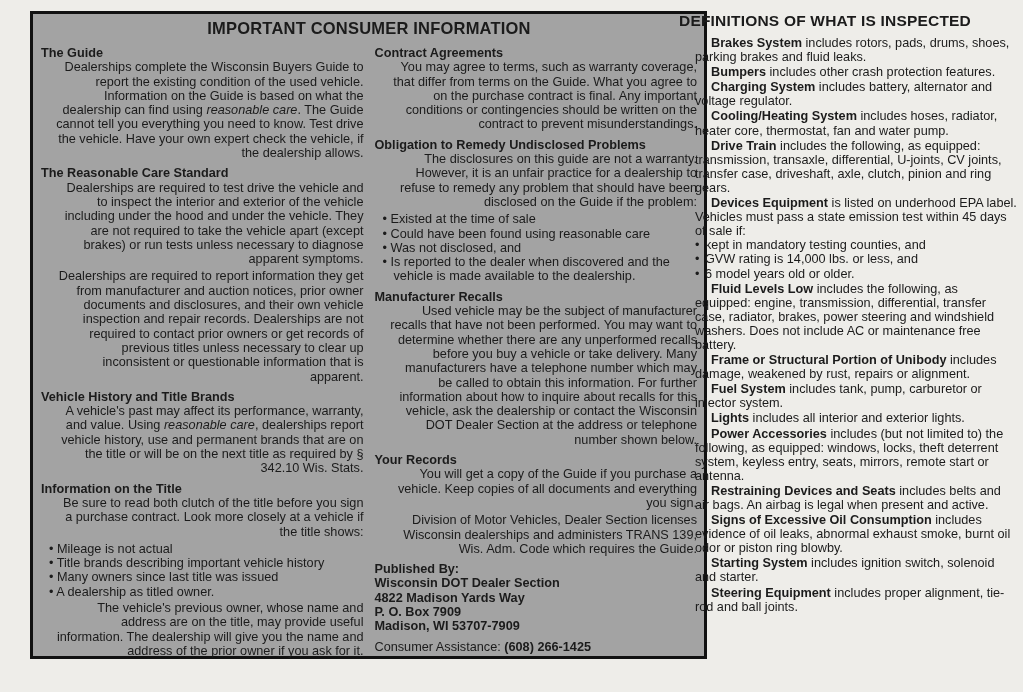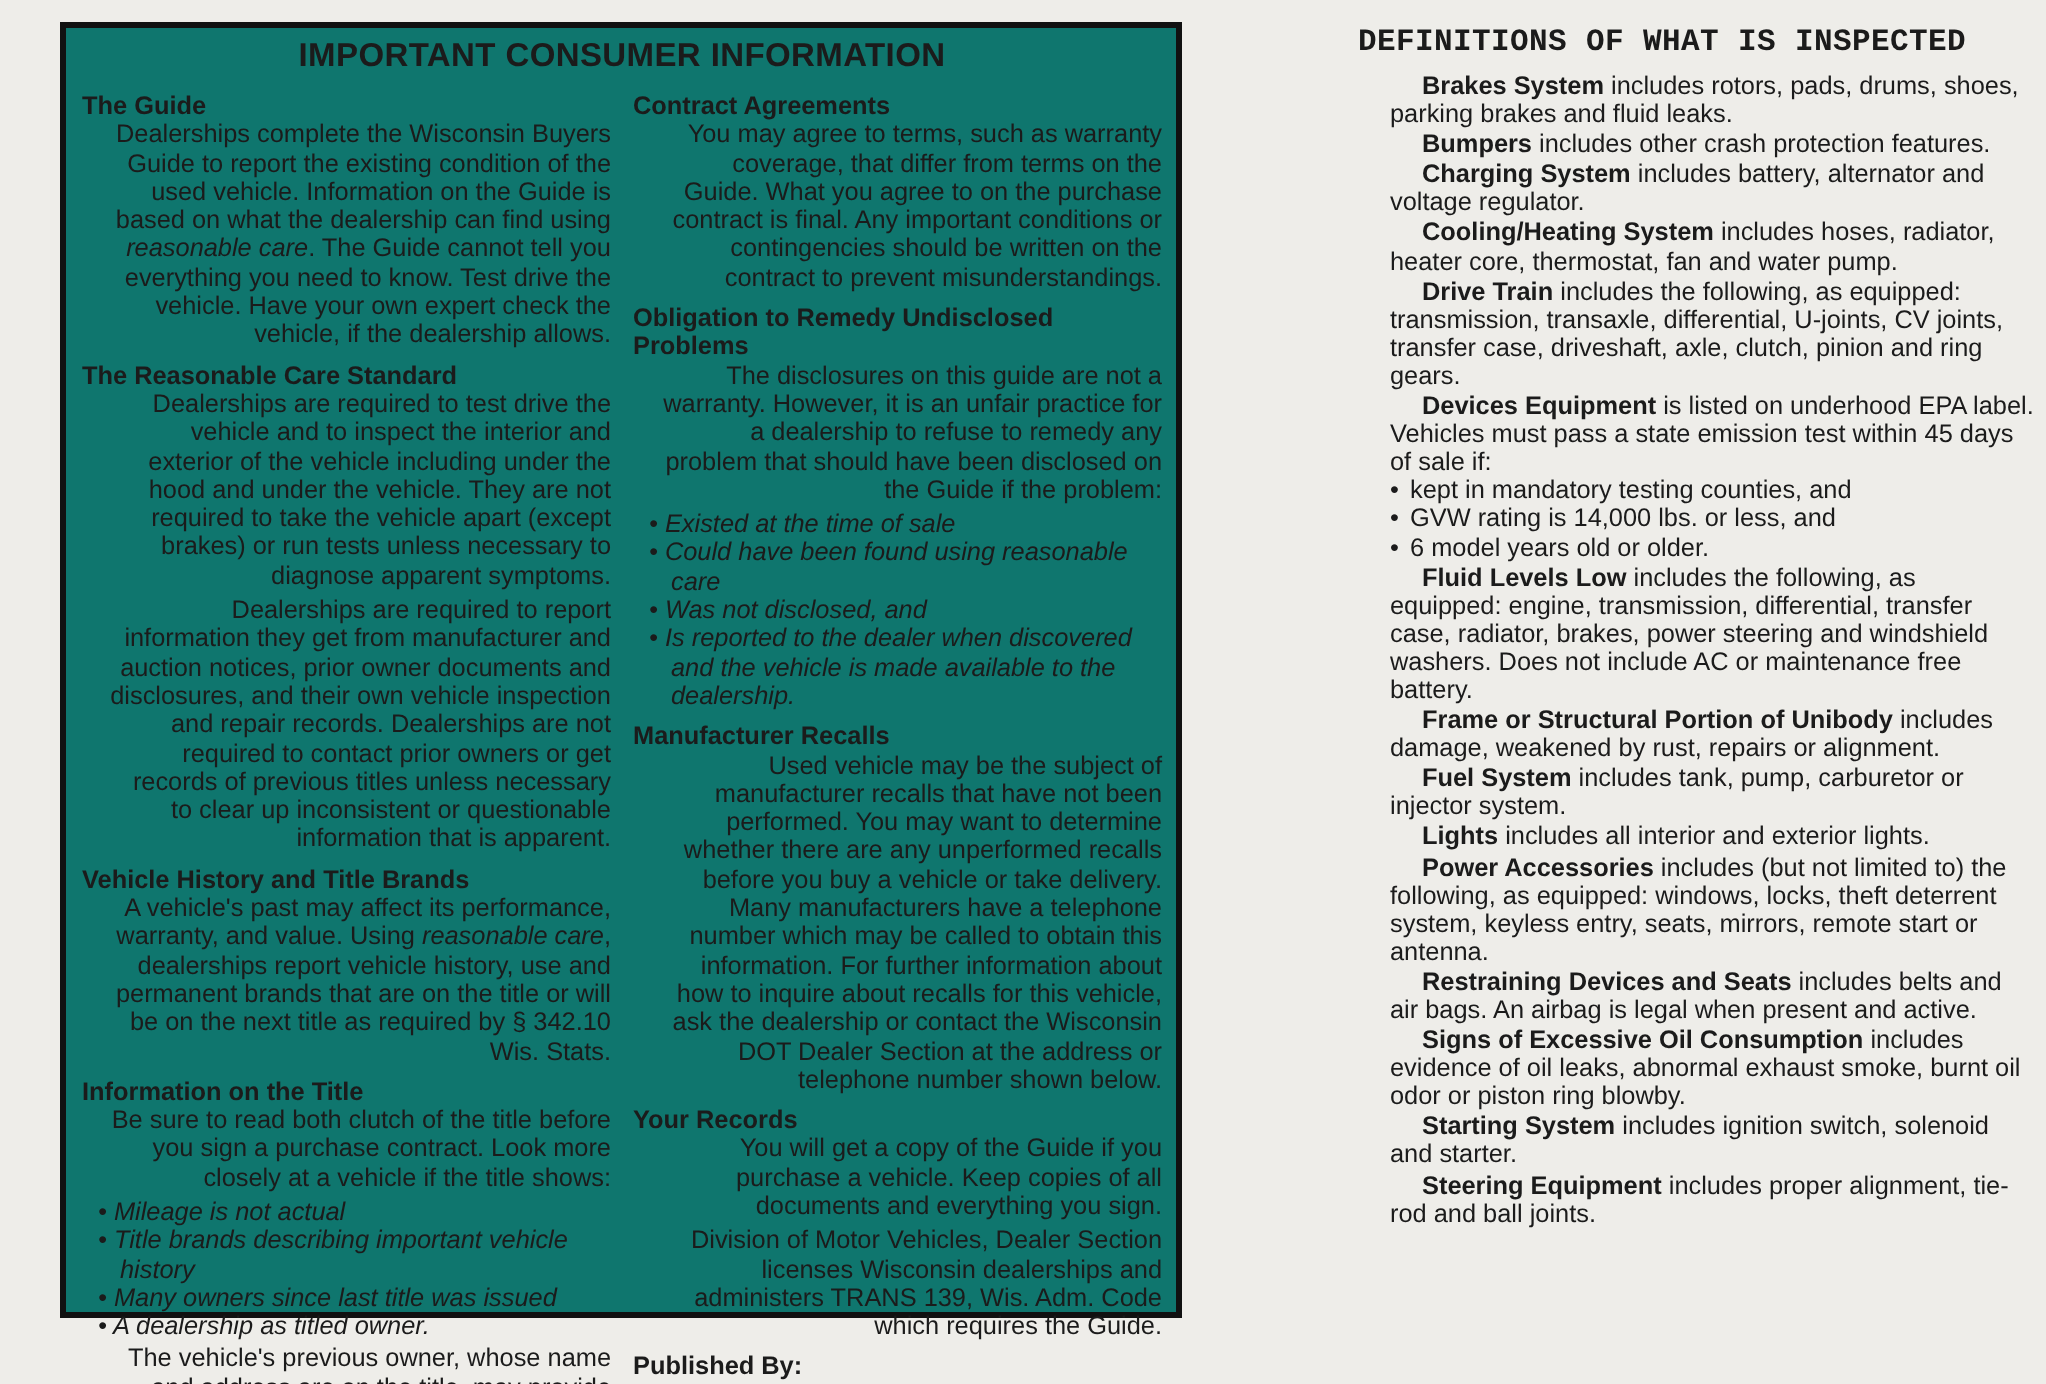--- a/index.html
+++ b/index.html
@@ -7,47 +7,47 @@
     width:1023px;height:692px;
     background:#eeede9;
     font-family:"Liberation Sans","DejaVu Sans",sans-serif;
     color:#1b1b1b;
     -webkit-font-smoothing:antialiased;
   }
   .page{position:relative;width:1023px;height:692px;overflow:hidden;}
 
   
   .info-box{
-    position:absolute;left:30px;top:11px;width:561px;height:648px;
+    position:absolute;left:30px;top:11px;width:677px;height:648px;
     box-sizing:border-box;border:3px solid #111;
-    padding:4px 7px 0 8px;background:#0f766e;
+    padding:4px 7px 0 8px;background:#a3a3a3;
   }
   .box-title{
     text-align:center;font-weight:bold;font-size:16.5px;line-height:19px;
     margin:1px 0 2px 0;letter-spacing:.2px;
   }
   .columns{display:flex;gap:11px;}
   .col{flex:1;min-width:0;font-size:12.7px;line-height:14.3px;}
 
   .sec-heading{font-weight:bold;margin:6px 0 0 0;}
   .col .para{margin:0 0 3px 14px;text-align:right;}
   .col .para:last-child{margin-bottom:0;}
   .ital{font-style:italic;}
-  .bullets{margin:0 0 2px 0;font-style:italic;}
+  .bullets{margin:0 0 2px 0;}
   .bullet-row{padding-left:19px;text-indent:-11px;}
   .bold-line{font-weight:bold;}
   .label-line{margin-top:6px;}
   .label-line b{font-weight:bold;}
 
   
   .defs{
     position:absolute;left:679px;top:12px;width:338px;
     font-size:12.7px;line-height:14.1px;
   }
-  .defs-title{font-weight:bold;font-size:15.5px;line-height:18px;margin:0 0 6px 0;letter-spacing:.2px;font-family:Liberation Mono, monospace;}
+  .defs-title{font-weight:bold;font-size:15.5px;line-height:18px;margin:0 0 6px 0;letter-spacing:.2px;}
   .def{padding-left:16px;text-indent:-16px;margin:0 0 1px 0;}
   .def b{font-weight:bold;padding-left:32px;}
   .def-bullets{text-indent:0;margin:0;}
   .def-bullet{text-indent:0;padding-left:10px;position:relative;}
   .def-bullet::before{content:"\2022";position:absolute;left:0;top:0;}
 </style>
 </head>
 <body>
 
 <div class="page">

